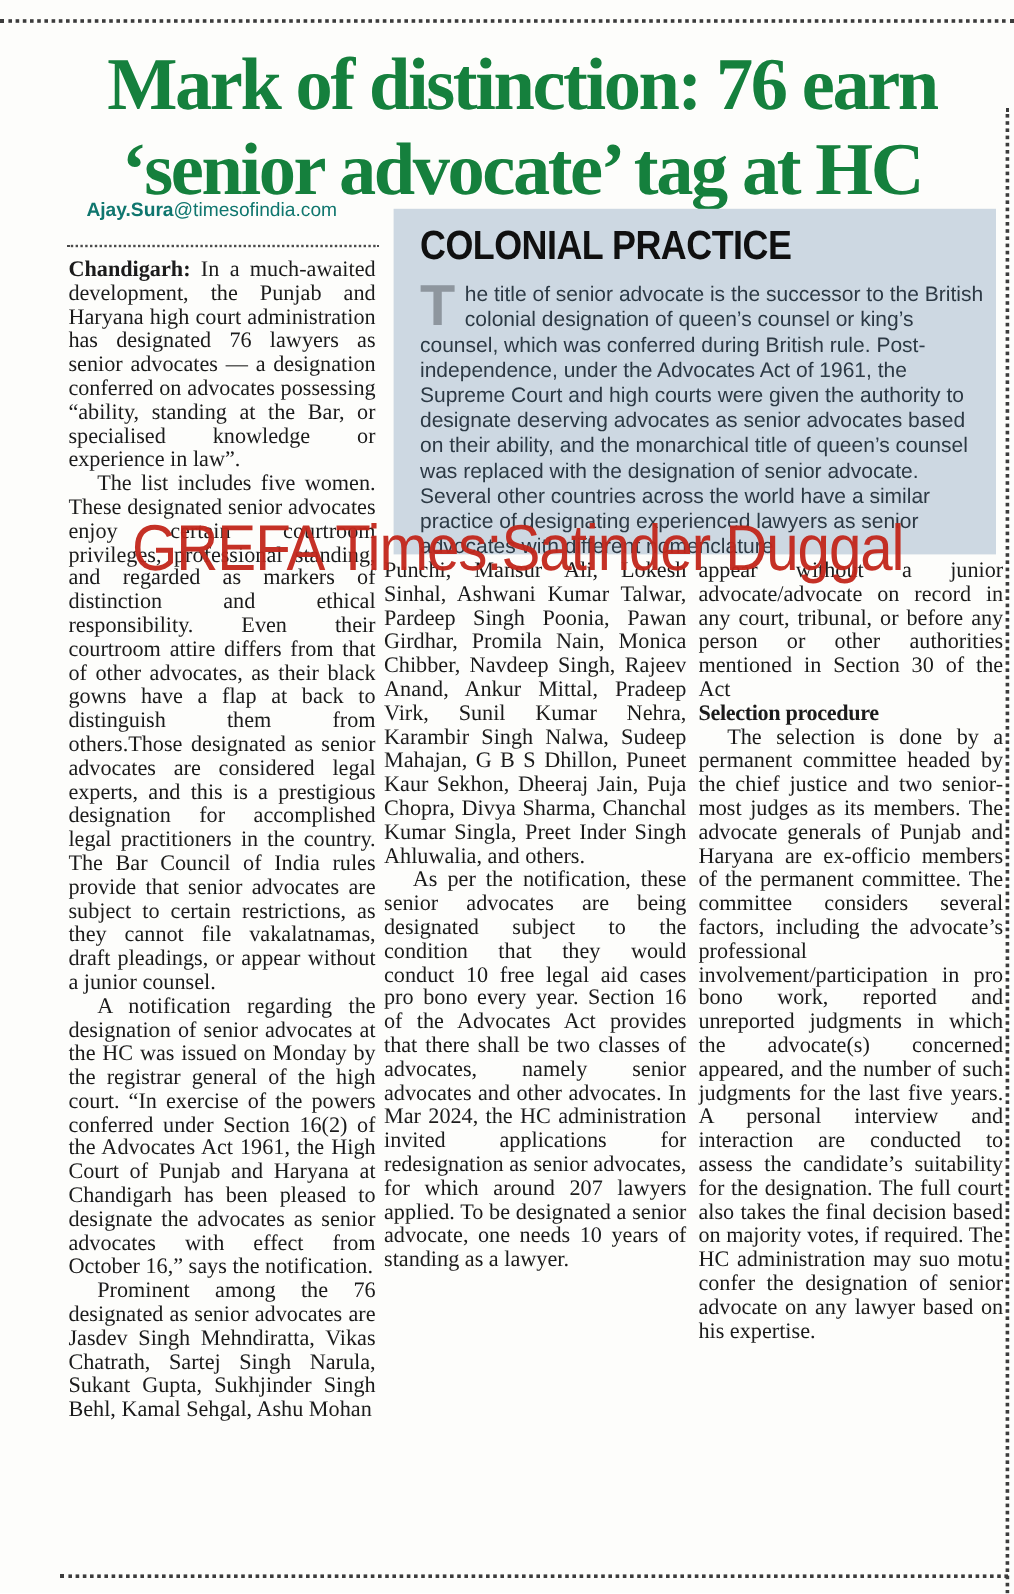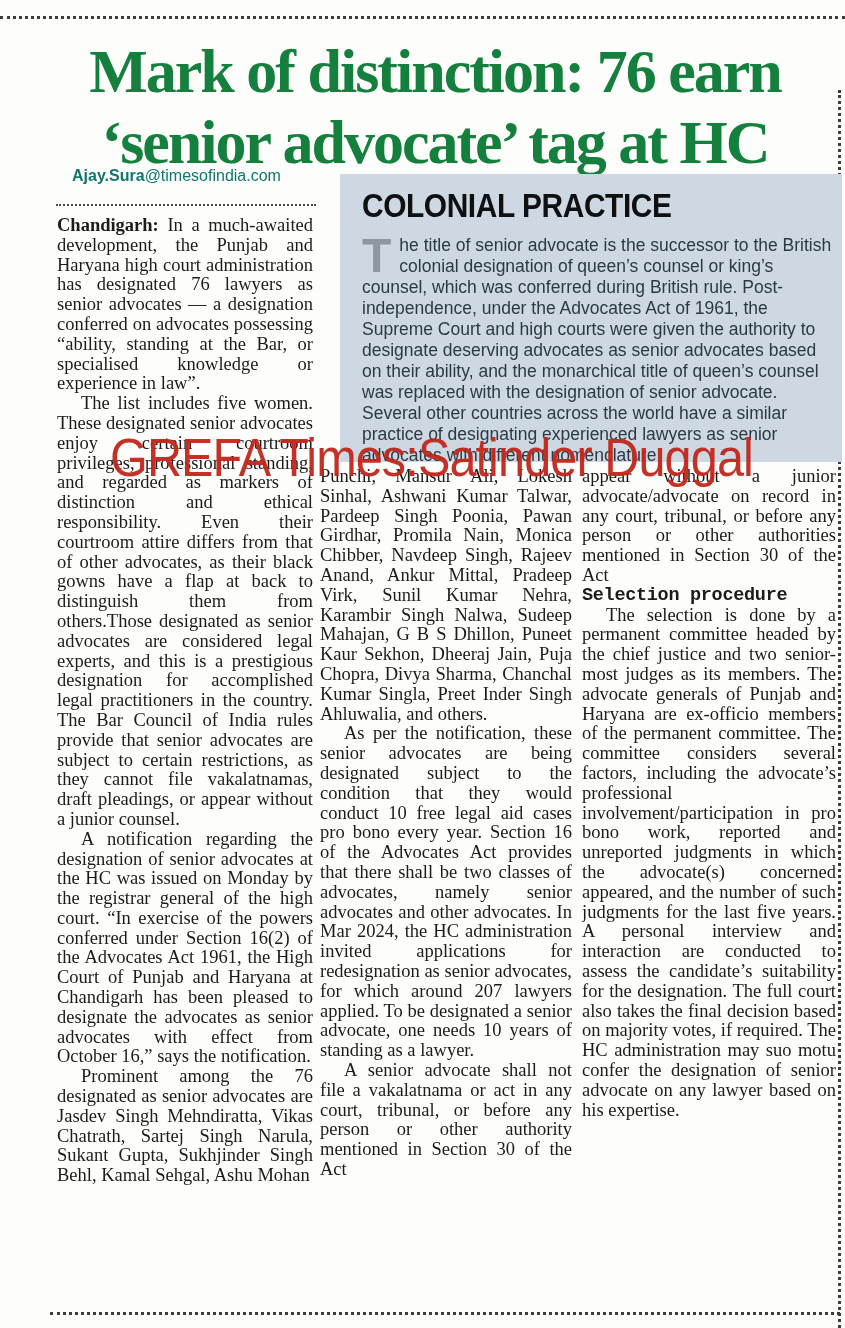--- a/index.html
+++ b/index.html
@@ -26,29 +26,28 @@
   .col{position:absolute;overflow:hidden;}
   .col1{left:57px;top:216px;width:256px;height:1092px;}
   .col2{left:320px;top:467px;width:252px;height:841px;}
   .col3{left:582px;top:467px;width:254px;height:841px;}
   .col p{
     margin:0;text-align:justify;font-size:18.5px;line-height:19.8px;color:#1b1b1b;
   }
   .col p.indent{text-indent:24px;}
   .dateline{font-weight:bold;}
   .subhead{
-    margin:14px 0 5px 0;font-family:Liberation Mono, monospace;font-weight:bold;
+    margin:14px 0 5px 0;font-family:Liberation Serif, serif;font-weight:bold;
     font-size:19.5px;letter-spacing:-0.3px;color:#0f0f0f;line-height:1.1;text-align:left;text-indent:0;
   }
 
   .colonial-box{
     position:absolute;left:328px;top:174px;width:502px;height:288px;
     background:#cdd8e2;box-sizing:border-box;padding:12px 4px 0 22px;
     font-family:"Liberation Sans", sans-serif;
-    margin-left:12px;
   }
   .colonial-title{
     margin:0 0 10px 0;font-size:34px;font-weight:bold;color:#101010;
     letter-spacing:-0.5px;transform:scaleX(0.88);transform-origin:left center;white-space:nowrap;
   }
   .colonial-body{
     margin:0;font-size:17.5px;line-height:21px;color:#2c3944;text-align:left;
   }
   .dropcap{
     float:left;font-weight:bold;font-size:48px;line-height:38px;
@@ -85,21 +84,20 @@
   <div class="col col1">
     <p><b class="dateline">Chandigarh:</b> <span>In a much-awaited development, the Punjab and Haryana high court administration has designated 76 lawyers as senior advocates — a designation conferred on advocates possessing “ability, standing at the Bar, or specialised knowledge or experience in law”.</span></p>
     <p class="indent">The list includes five women. These designated senior advocates enjoy certain courtroom privileges, professional standing, and regarded as markers of distinction and ethical responsibility. Even their courtroom attire differs from that of other advocates, as their black gowns have a flap at back to distinguish them from others.Those designated as senior advocates are considered legal experts, and this is a prestigious designation for accomplished legal practitioners in the country. The Bar Council of India rules provide that senior advocates are subject to certain restrictions, as they cannot file vakalatnamas, draft pleadings, or appear without a junior counsel.</p>
     <p class="indent">A notification regarding the designation of senior advocates at the HC was issued on Monday by the registrar general of the high court. “In exercise of the powers conferred under Section 16(2) of the Advocates Act 1961, the High Court of Punjab and Haryana at Chandigarh has been pleased to designate the advocates as senior advocates with effect from October 16,” says the notification.</p>
     <p class="indent">Prominent among the 76 designated as senior advocates are Jasdev Singh Mehndiratta, Vikas Chatrath, Sartej Singh Narula, Sukant Gupta, Sukhjinder Singh Behl, Kamal Sehgal, Ashu Mohan</p>
   </div>
 
   <div class="col col2">
     <p>Punchi, Mansur Ali, Lokesh Sinhal, Ashwani Kumar Talwar, Pardeep Singh Poonia, Pawan Girdhar, Promila Nain, Monica Chibber, Navdeep Singh, Rajeev Anand, Ankur Mittal, Pradeep Virk, Sunil Kumar Nehra, Karambir Singh Nalwa, Sudeep Mahajan, G B S Dhillon, Puneet Kaur Sekhon, Dheeraj Jain, Puja Chopra, Divya Sharma, Chanchal Kumar Singla, Preet Inder Singh Ahluwalia, and others.</p>
     <p class="indent">As per the notification, these senior advocates are being designated subject to the condition that they would conduct 10 free legal aid cases pro bono every year. Section 16 of the Advocates Act provides that there shall be two classes of advocates, namely senior advocates and other advocates. In Mar 2024, the HC administration invited applications for redesignation as senior advocates, for which around 207 lawyers applied. To be designated a senior advocate, one needs 10 years of standing as a lawyer.</p>
-    <p class="indent">A senior advocate shall not file a vakalatnama or act in any court, tribunal, or before any person or other authority mentioned in Section 30 of the Act</p>
   </div>
 
   <div class="col col3">
     <p>appear without a junior advocate/advocate on record in any court, tribunal, or before any person or other authorities mentioned in Section 30 of the Act</p>
     <p class="subhead">Selection procedure</p>
     <p class="indent">The selection is done by a permanent committee headed by the chief justice and two senior-most judges as its members. The advocate generals of Punjab and Haryana are ex-officio members of the permanent committee. The committee considers several factors, including the advocate’s professional involvement/participation in pro bono work, reported and unreported judgments in which the advocate(s) concerned appeared, and the number of such judgments for the last five years. A personal interview and interaction are conducted to assess the candidate’s suitability for the designation. The full court also takes the final decision based on majority votes, if required. The HC administration may suo motu confer the designation of senior advocate on any lawyer based on his expertise.</p>
   </div>
 
   <div class="watermark">GREFA Times:Satinder Duggal</div>
 

